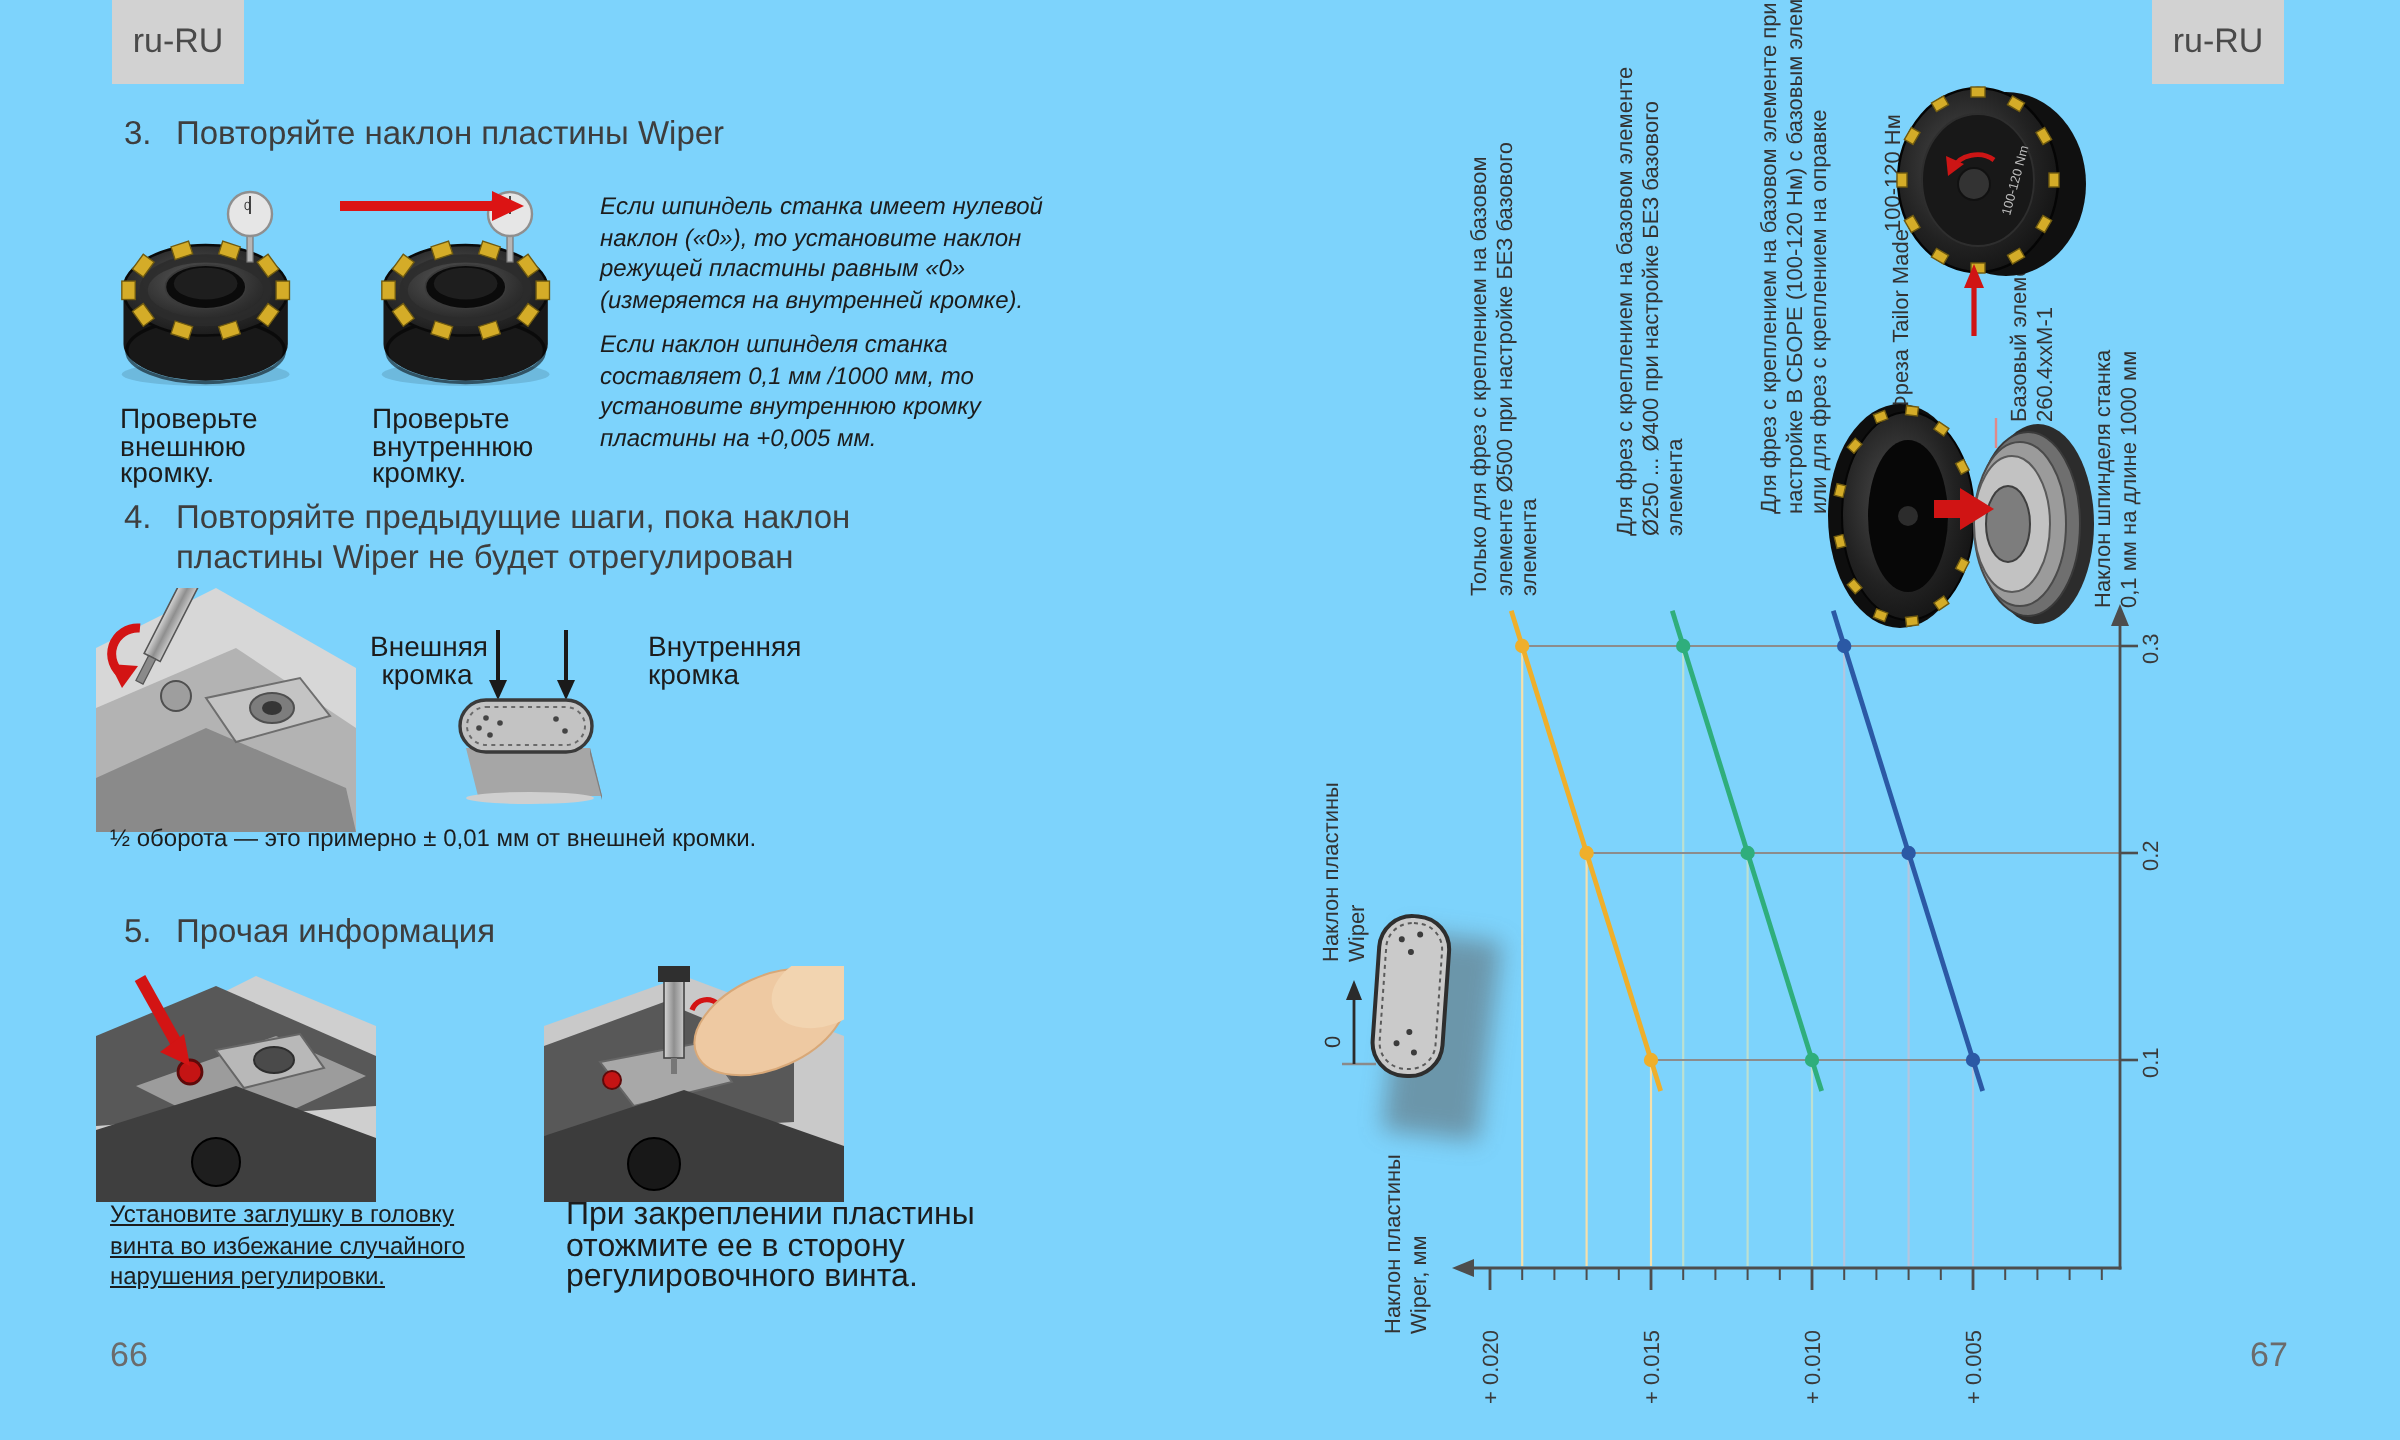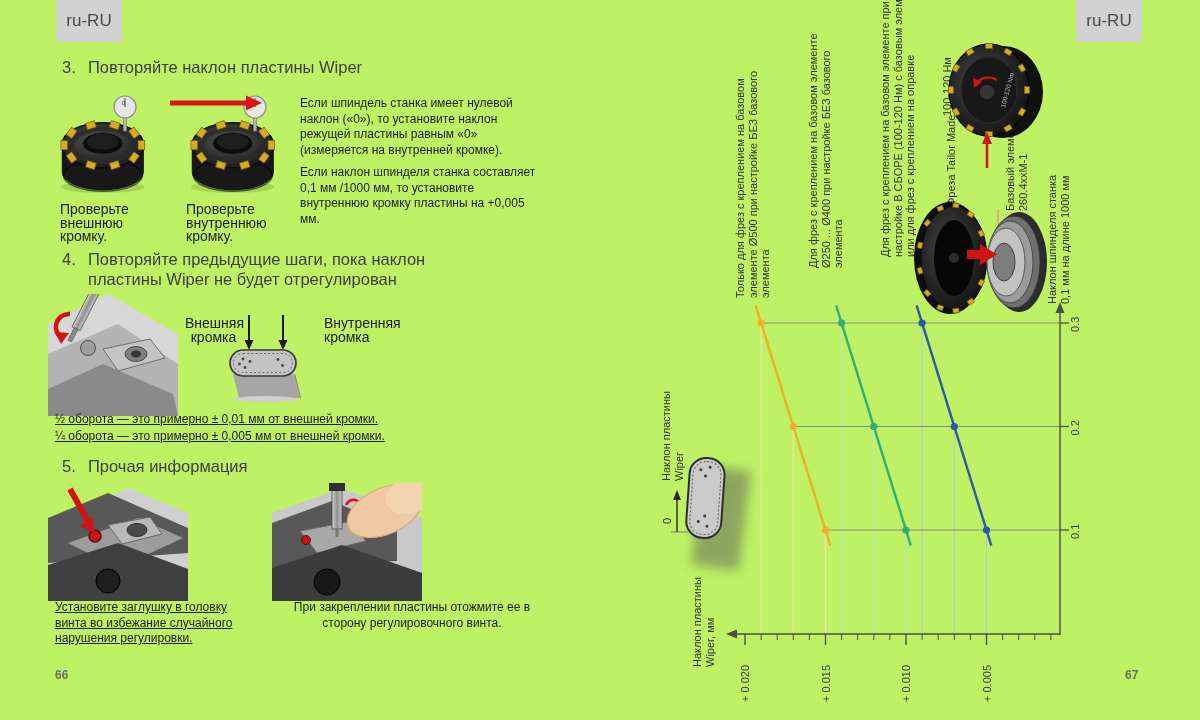--- a/index.html
+++ b/index.html
@@ -1,29 +1,29 @@
 <!DOCTYPE html>
 <html><head>
 <meta charset="utf-8">
 <style>
   html,body{margin:0;padding:0;background:#f2f2f2;}
-  #page{position:relative;width:1200px;height:720px;background:#bef264;outline:1px solid #e0e0e0;
+  #page{position:relative;width:1200px;height:720px;background:#7dd3fc;outline:1px solid #e0e0e0;
         font-family:"Liberation Sans", sans-serif;overflow:hidden;}
   .abs{position:absolute;}
   .tab{background:#d2d2d2;color:#4a4a4a;font-size:17px;width:66px;height:42px;
        display:flex;align-items:center;justify-content:center;}
   .step-head{display:flex;color:#3e3e3e;font-size:16.5px;line-height:20px;}
   .step-num{width:26px;flex:none;}
   .body-text{font-size:12px;color:#1c1c1c;line-height:15.5px;}
-  .body-text p{margin:0 0 7px 0;}
+  .body-text p{margin:0 0 7px 0;font-style:italic;}
   .small{font-size:14px;color:#1c1c1c;line-height:13.5px;}
-  .note{font-size:12px;color:#1c1c1c;line-height:16px;text-decoration:underline;}
+  .note{font-size:12px;color:#1c1c1c;line-height:16px;}
   .rot{position:absolute;transform-origin:0 0;transform:rotate(-90deg);
        white-space:nowrap;font-size:11px;color:#333;line-height:12.5px;}
-  .pagenum{font-size:12px;color:#6b6b6b;font-weight:bold;}
+  .pagenum{font-size:17px;color:#6b6b6b;}
   svg{display:block;}
   svg text{font-family:"Liberation Sans", sans-serif;}
 </style>
 </head>
 <body>
 
 <div id="page">
 
   <div class="abs tab" style="left:56px;top:0;">
     <span>ru-RU</span>
@@ -160,21 +160,20 @@
       <circle cx="18" cy="13" r="1.4"></circle>
         <circle cx="14.5" cy="18" r="1.4"></circle>
         <circle cx="20" cy="21.5" r="1.4"></circle>
       <circle cx="25" cy="15.5" r="1.4"></circle>
         <circle cx="53" cy="13.5" r="1.4"></circle>
         <circle cx="57.5" cy="19.5" r="1.4"></circle>
     </g>
   </svg>
 
   <div class="abs note" style="left:55px;top:411px;">½ оборота — это примерно ± 0,01 мм от внешней кромки.</div>
-  <div class="abs note" style="left:55px;top:428px;">¼ оборота — это примерно ± 0,005 мм от внешней кромки.</div>
 
   <div class="abs step-head" style="left:62px;top:456px;">
     <span class="step-num">5.</span>
     <span>Прочая информация</span>
   </div>
 
   <svg class="abs" style="left:48px;top:483px;" width="140" height="118" viewBox="0 0 140 118">
     <polygon points="10,40 80,5 140,30 140,118 0,118 0,60" fill="#cfcfcf"></polygon>
     <polygon points="0,35 60,10 140,45 140,70 0,80" fill="#585858"></polygon>
     <polygon points="20,60 90,35 135,55 70,85" fill="#9c9c9c"></polygon>
@@ -202,21 +201,21 @@
       <rect x="63.5" y="46" width="3" height="8" fill="#777"></rect>
     </g>
     <path d="M74 22 a8 8 0 1 1 4 10" fill="none" stroke="#d31414" stroke-width="2.6"></path>
     <g>
       <ellipse cx="113" cy="28" rx="40" ry="23" transform="rotate(-24 113 28)" fill="#eec9a2" stroke="#d8a878" stroke-width="1"></ellipse>
       <ellipse cx="139" cy="12" rx="26" ry="18" transform="rotate(-20 139 12)" fill="#f2d4b0"></ellipse>
     </g>
   </svg>
 
   <div class="abs small" style="left:55px;top:600px;width:196px;font-size:12px;line-height:15.5px;text-decoration:underline;">Установите заглушку в головку винта во избежание случайного нарушения регулировки.</div>
-  <div class="abs small" style="left:283px;top:600px;width:258px;font-size:12px;line-height:15.5px;text-align:center;">При закреплении пластины отожмите ее в сторону регулировочного винта.</div>
+  <div class="abs small" style="left:283px;top:600px;width:258px;font-size:16px;line-height:15.5px;">При закреплении пластины отожмите ее в сторону регулировочного винта.</div>
 
   <div class="abs pagenum" style="left:55px;top:668px;">66</div>
 
   <div class="abs tab" style="left:1076px;top:0;">
     <span>ru-RU</span>
   </div>
 
   <svg id="chart-svg" class="abs" style="left:600px;top:0;" width="600" height="720" viewBox="600 0 600 720">
       <line x1="825.5" y1="530" x2="825.5" y2="633" stroke="#F6E0AB" stroke-width="1.1"></line>
       <line x1="793.3" y1="426.5" x2="793.3" y2="633" stroke="#F6E0AB" stroke-width="1.1"></line>

